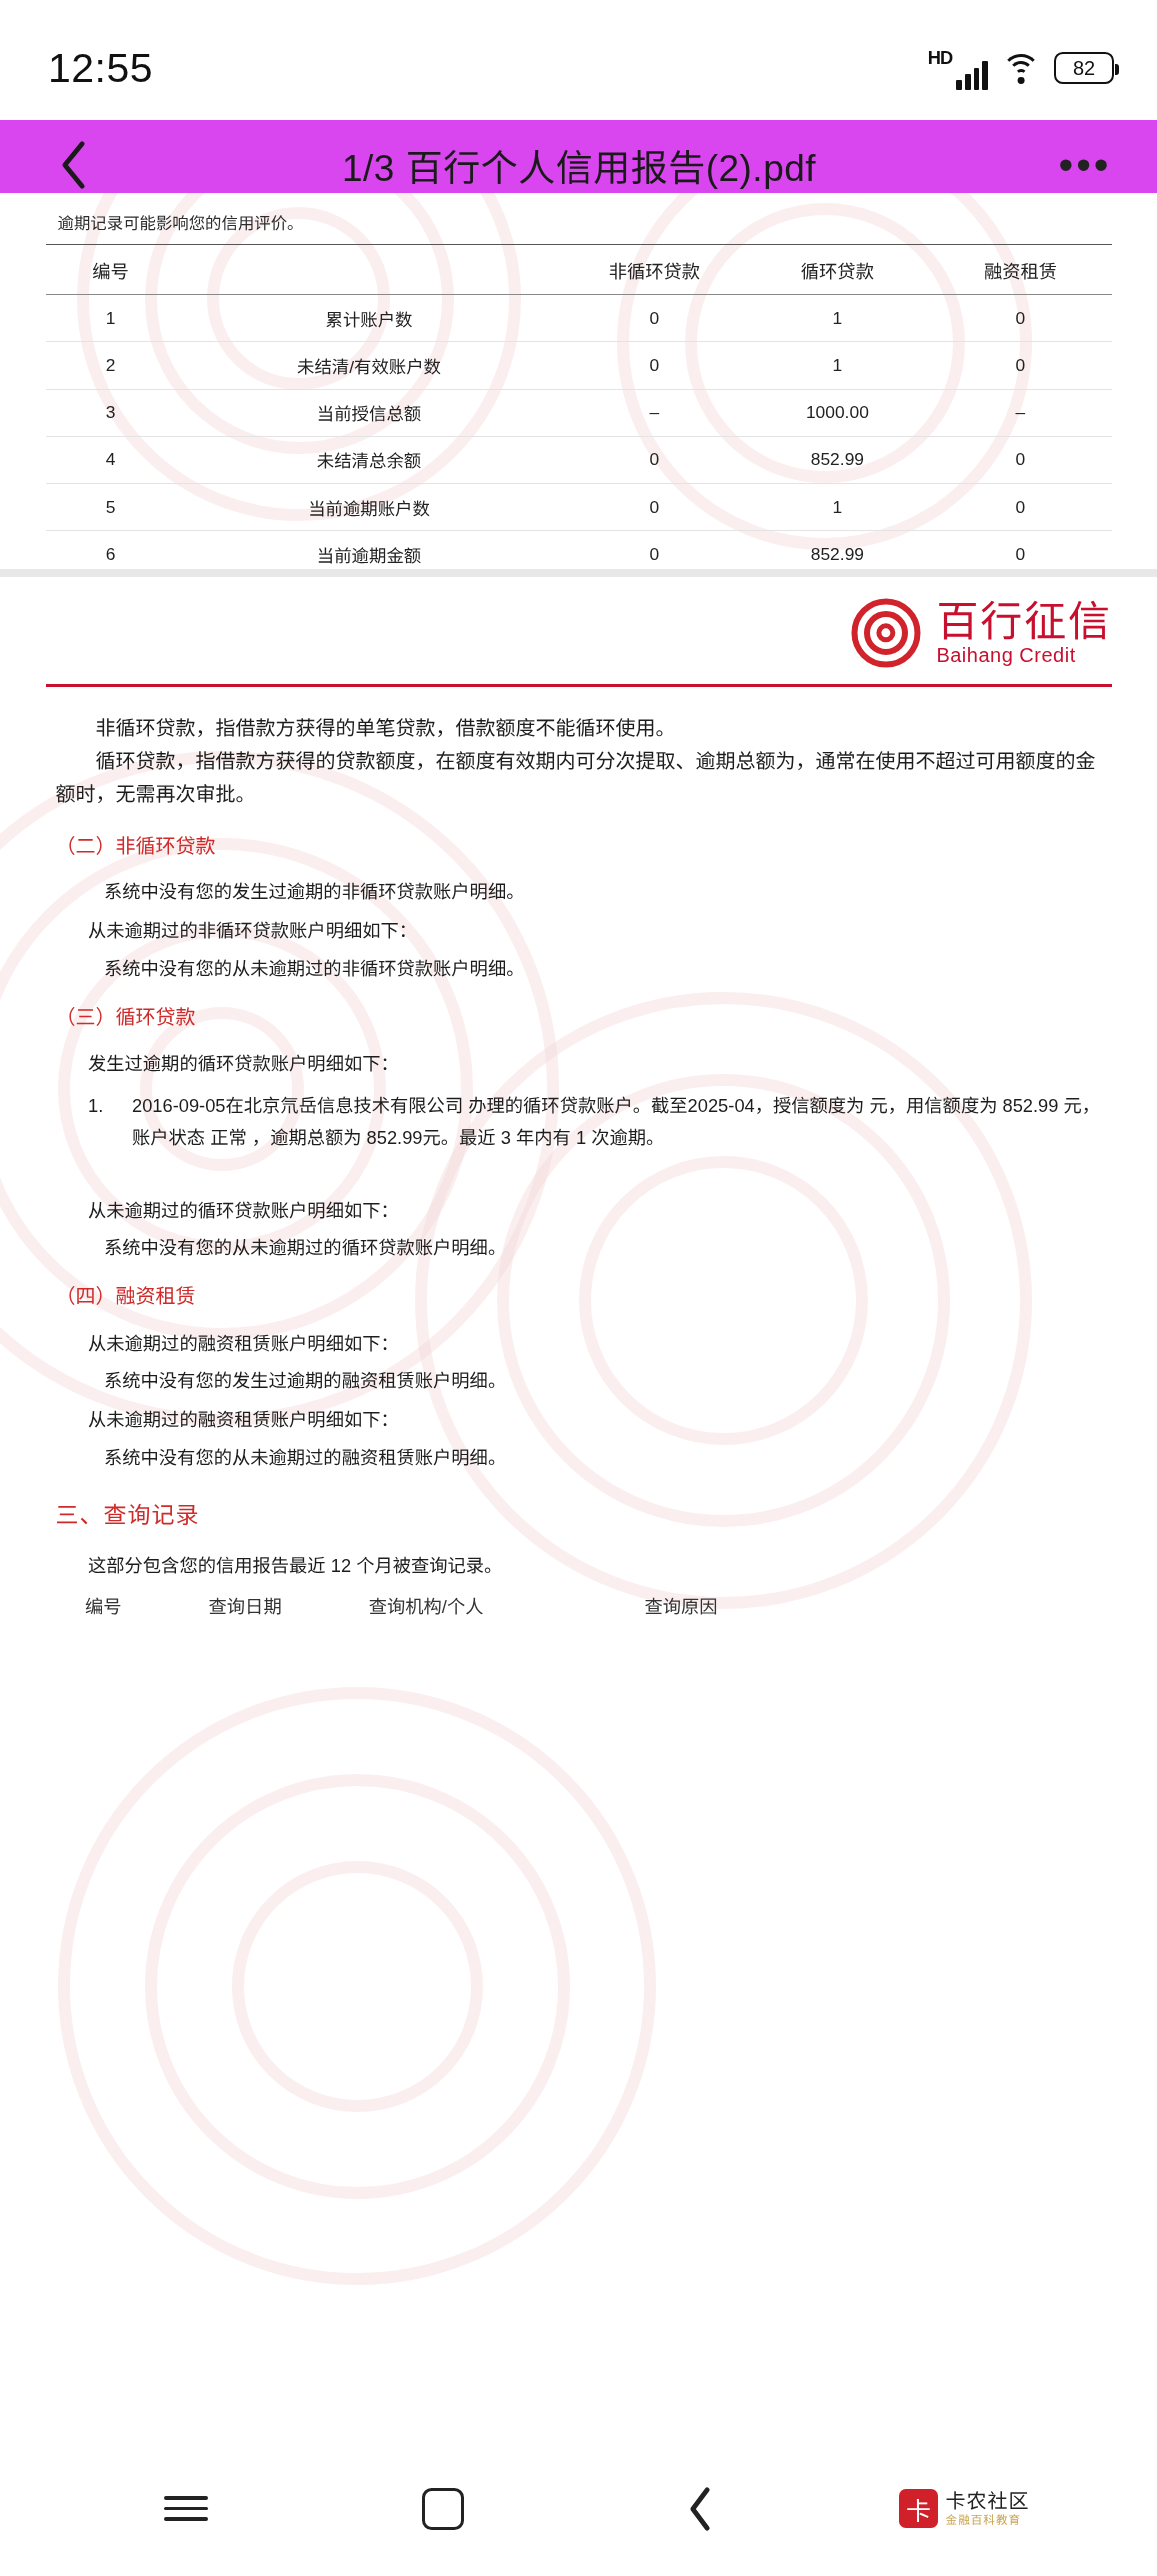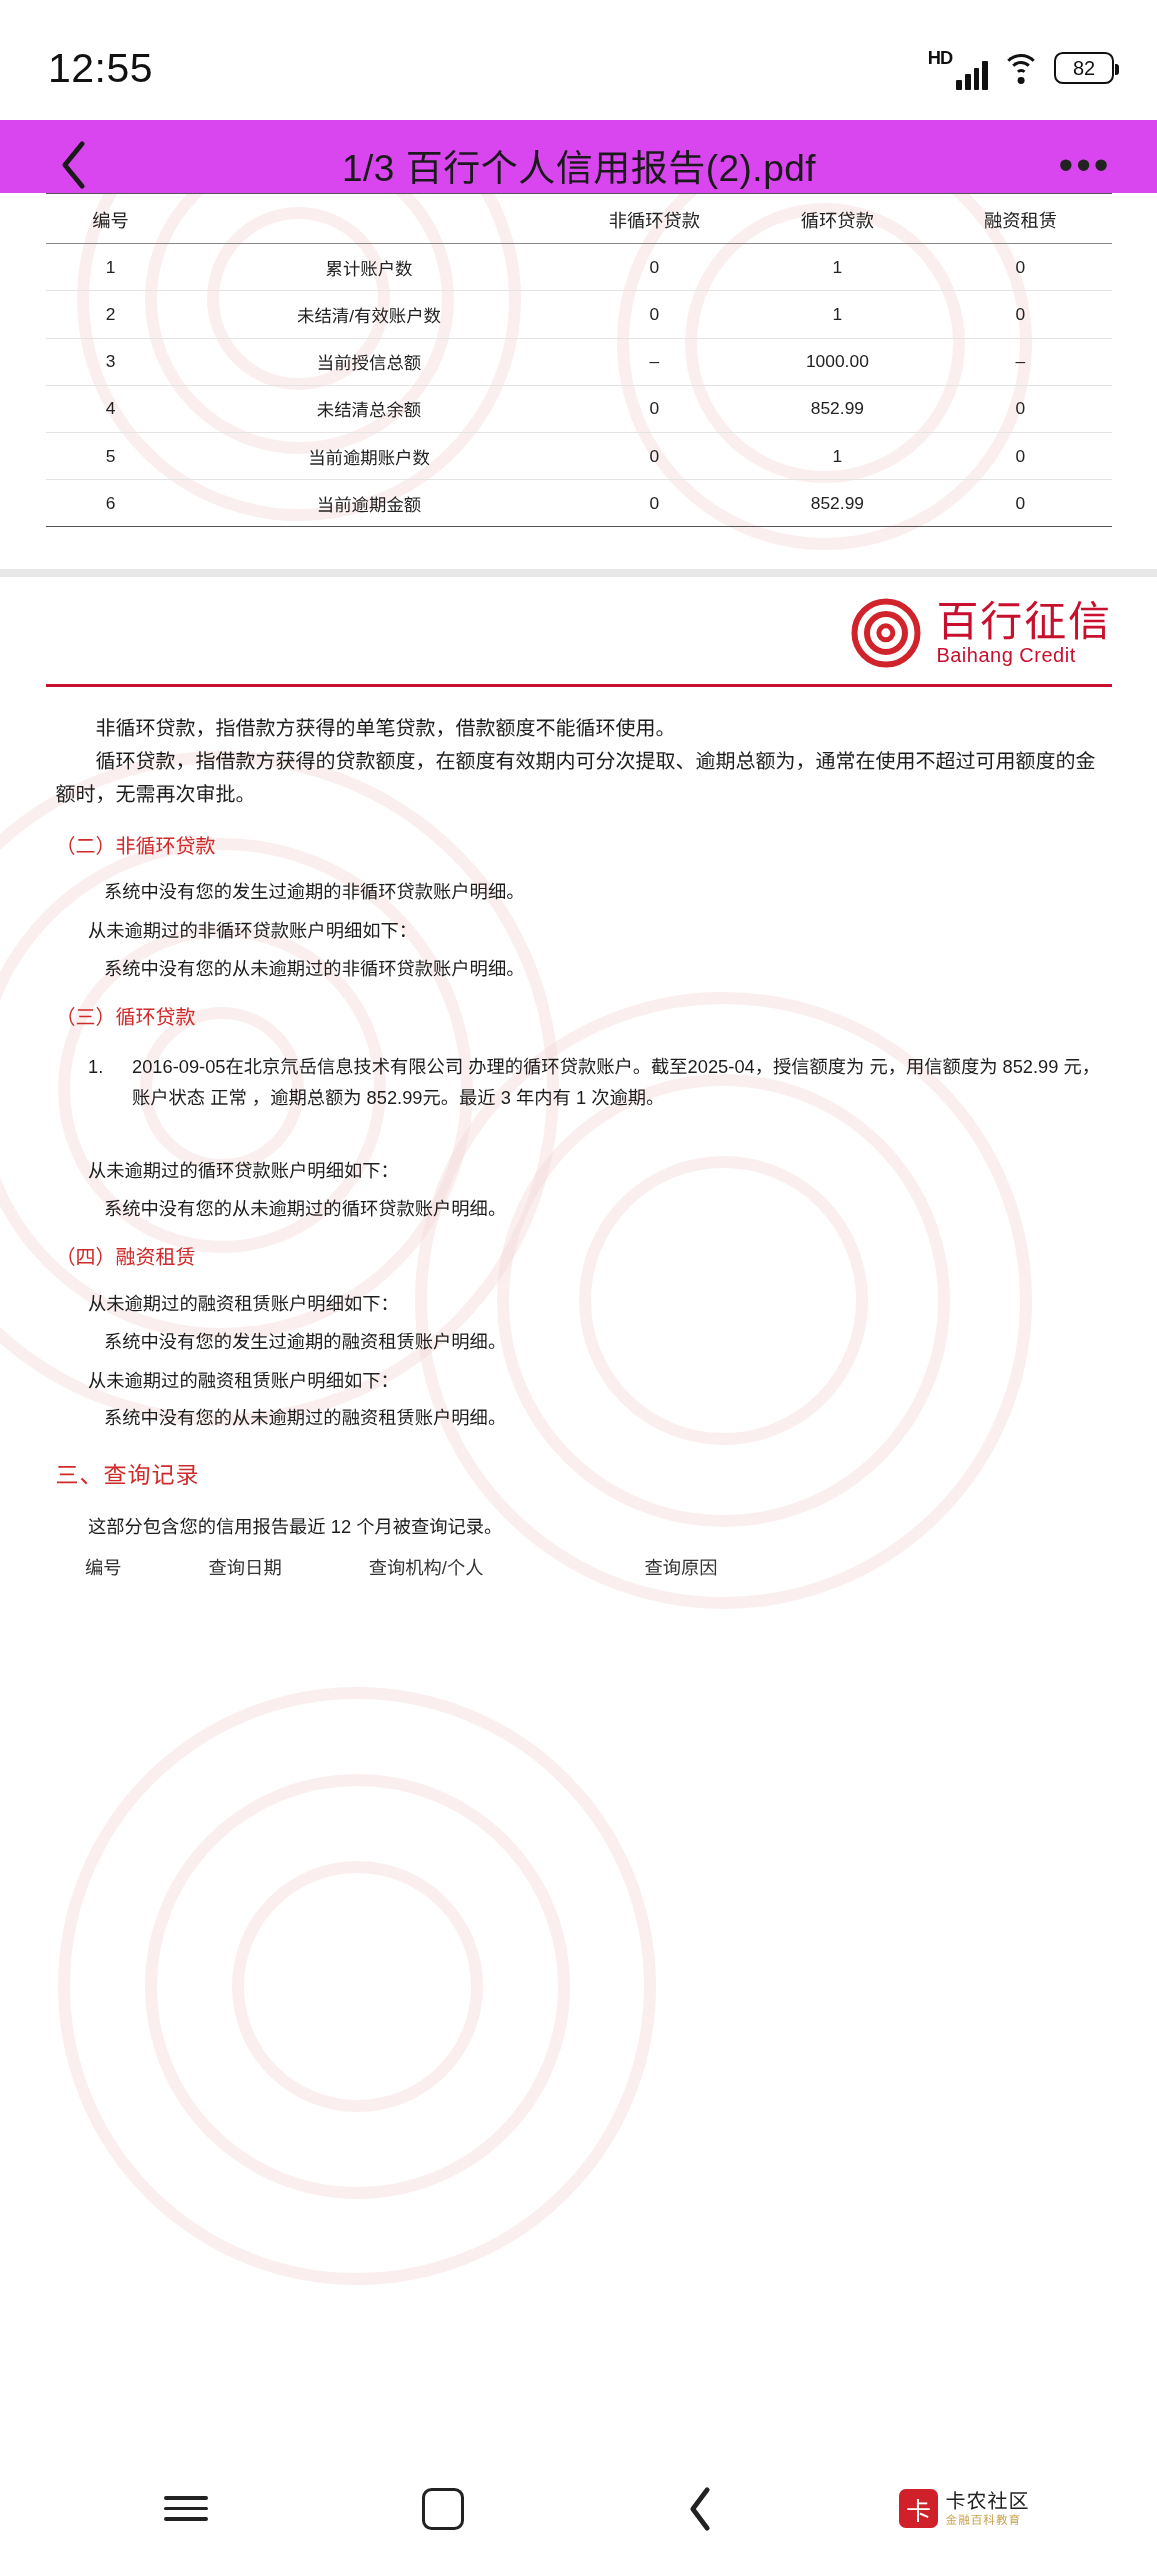--- a/index.html
+++ b/index.html
@@ -189,20 +189,21 @@
     <div class="watermark" style="left:77px; top:-116px;">
       <div class="wm-ring" style="width:444px;height:444px;left:0;top:0;"></div>
       <div class="wm-ring" style="width:309px;height:309px;left:68px;top:68px;"></div>
       <div class="wm-ring" style="width:183px;height:183px;left:130px;top:130px;"></div>
     </div>
     <div class="watermark" style="left:617px; top:-58px;">
       <div class="wm-ring" style="width:415px;height:415px;left:0;top:0;"></div>
       <div class="wm-ring" style="width:280px;height:280px;left:68px;top:68px;"></div>
     </div>
     <div class="pg-inner">
+      <div class="tbl-note">逾期记录可能影响您的信用评价。</div>
       <table class="credit">
         <thead>
           <tr>
             <th class="col-no">编号</th>
             <th class="col-item"></th>
             <th class="col-v">非循环贷款</th>
             <th class="col-v">循环贷款</th>
             <th class="col-v">融资租赁</th>
           </tr>
         </thead>
@@ -290,20 +291,21 @@
 
       <div class="para">非循环贷款，指借款方获得的单笔贷款，借款额度不能循环使用。</div>
       <div class="para">循环贷款，指借款方获得的贷款额度，在额度有效期内可分次提取、逾期总额为，通常在使用不超过可用额度的金额时，无需再次审批。</div>
 
       <div class="sec-head">（二）非循环贷款</div>
       <div class="sub2">系统中没有您的发生过逾期的非循环贷款账户明细。</div>
       <div class="sub">从未逾期过的非循环贷款账户明细如下：</div>
       <div class="sub2">系统中没有您的从未逾期过的非循环贷款账户明细。</div>
 
       <div class="sec-head">（三）循环贷款</div>
+      <div class="sub">发生过逾期的循环贷款账户明细如下：</div>
       <div class="listnum">
         <div class="n">1.</div>
         <div class="t">2016-09-05在北京氘岳信息技术有限公司 办理的循环贷款账户。截至2025-04，授信额度为 元，用信额度为 852.99 元，账户状态 正常 ，逾期总额为 852.99元。最近 3 年内有 1 次逾期。</div>
       </div>
       <div class="sub" style="padding-top:39px;">从未逾期过的循环贷款账户明细如下：</div>
       <div class="sub2">系统中没有您的从未逾期过的循环贷款账户明细。</div>
 
       <div class="sec-head">（四）融资租赁</div>
       <div class="sub">从未逾期过的融资租赁账户明细如下：</div>
       <div class="sub2">系统中没有您的发生过逾期的融资租赁账户明细。</div>

